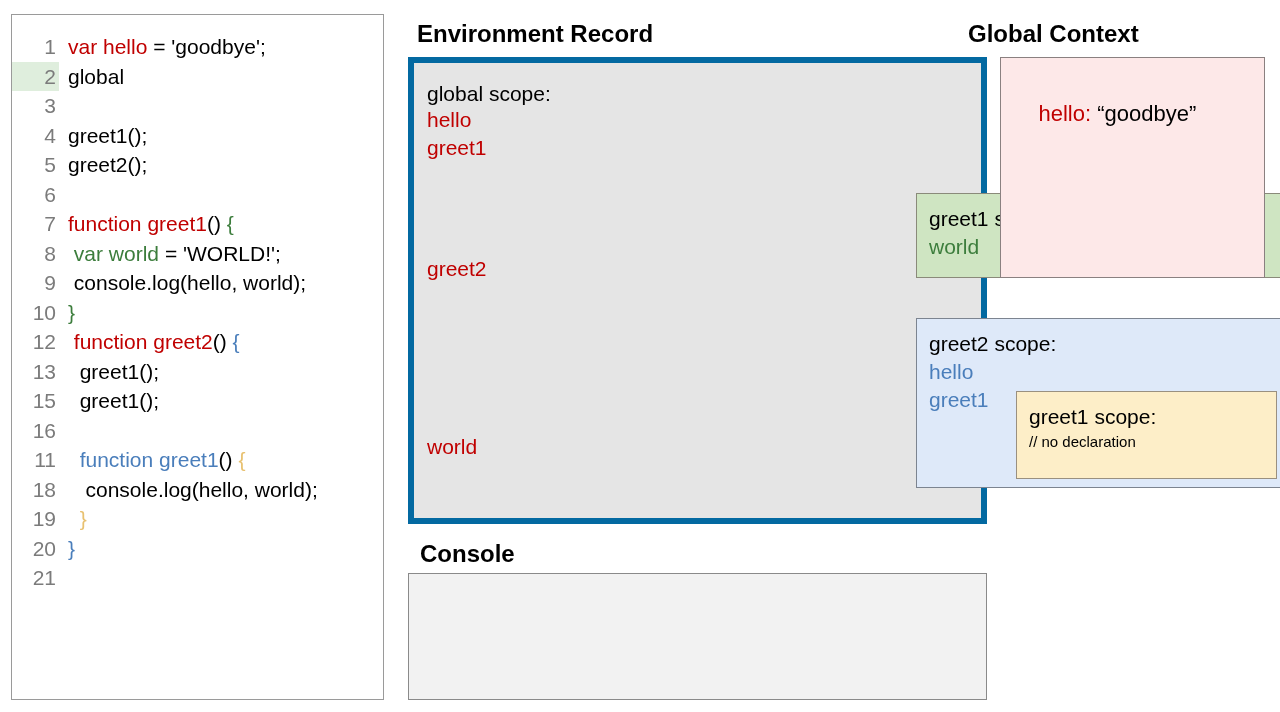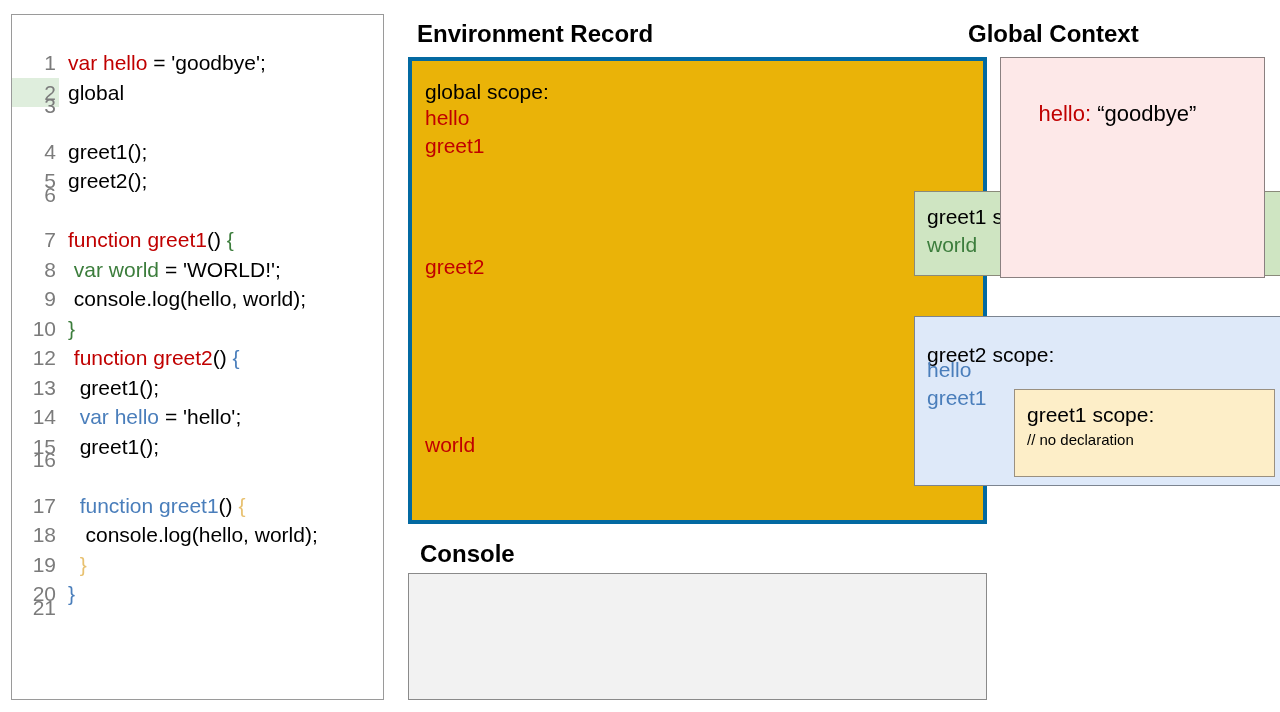--- a/index.html
+++ b/index.html
@@ -49,21 +49,20 @@
     font-size: 21px;
     box-sizing: border-box;
     padding-right: 3px;
   }
   .ln.hl {
     background: #dfeedd;
   }
   .code-text {
     padding-left: 9px;
     color: #000000;
-    margin-top: 16px;
   }
   .tok-red      { color: #c00000; }
   .tok-green    { color: #3c7d3c; }
   .tok-blue     { color: #4a7ebb; }
   .tok-orange   { color: #e8c170; }
   .tok-black    { color: #000000; }
 
   
   .section-heading {
     position: absolute;
@@ -77,22 +76,22 @@
   #console-heading{ left: 420px; top: 540px; }
 
   
   #env-box {
     position: absolute;
     left: 408px;
     top: 57px;
     width: 579px;
     height: 467px;
     box-sizing: border-box;
-    border: 4px solid #0369a1;
-    background: #eab308;
+    border: 6px solid #0369a1;
+    background: #e5e5e5;
   }
   .scope-label {
     position: absolute;
     font-size: 21px;
     line-height: 26px;
     white-space: pre;
   }
   #env-global-scope { left: 13px;  top: 18px;  color: #000000; }
   #env-var-hello    { left: 13px;  top: 44px;  color: #c00000; }
   #env-var-greet1   { left: 13px;  top: 72px;  color: #c00000; }
@@ -117,21 +116,21 @@
   #greet2-box {
     position: absolute;
     left: 502px;
     top: 255px;
     width: 454px;
     height: 170px;
     box-sizing: border-box;
     border: 1px solid #7c8490;
     background: #dee9f9;
   }
-  #greet2-title  { position: absolute; left: 12px; top: 13px; font-size: 21px; color: #000000; white-space: pre; margin-top: 13px; }
+  #greet2-title  { position: absolute; left: 12px; top: 13px; font-size: 21px; color: #000000; white-space: pre; }
   #greet2-hello  { position: absolute; left: 12px; top: 41px; font-size: 21px; color: #4a7ebb; white-space: pre; }
   #greet2-greet1 { position: absolute; left: 12px; top: 69px; font-size: 21px; color: #4a7ebb; white-space: pre; }
 
   
   #inner-greet1-box {
     position: absolute;
     left: 99px;
     top: 72px;
     width: 261px;
     height: 88px;
@@ -193,24 +192,23 @@
       <div class="code-line"><span class="ln">3</span><span class="code-text"></span></div>
       <div class="code-line"><span class="ln">4</span><span class="code-text"><span class="tok-black">greet1();</span></span></div>
       <div class="code-line"><span class="ln">5</span><span class="code-text"><span class="tok-black">greet2();</span></span></div>
       <div class="code-line"><span class="ln">6</span><span class="code-text"></span></div>
       <div class="code-line"><span class="ln">7</span><span class="code-text"><span class="tok-red">function greet1</span><span class="tok-black">() </span><span class="tok-green">{</span></span></div>
       <div class="code-line"><span class="ln">8</span><span class="code-text"><span class="tok-black"> </span><span class="tok-green">var world</span><span class="tok-black"> = 'WORLD!';</span></span></div>
       <div class="code-line"><span class="ln">9</span><span class="code-text"><span class="tok-black"> console.log(hello, world);</span></span></div>
       <div class="code-line"><span class="ln">10</span><span class="code-text"><span class="tok-green">}</span></span></div>
       <div class="code-line"><span class="ln">12</span><span class="code-text"><span class="tok-black"> </span><span class="tok-red">function greet2</span><span class="tok-black">() </span><span class="tok-blue">{</span></span></div>
       <div class="code-line"><span class="ln">13</span><span class="code-text"><span class="tok-black">  greet1();</span></span></div>
-      <div class="code-line"><span class="ln">14</span><span class="code-text"><span class="tok-black">  </span><span class="tok-blue">var hello</span><span class="tok-black"> = 'hello';</span></span></div>
       <div class="code-line"><span class="ln">15</span><span class="code-text"><span class="tok-black">  greet1();</span></span></div>
       <div class="code-line"><span class="ln">16</span><span class="code-text"></span></div>
-      <div class="code-line"><span class="ln">17</span><span class="code-text"><span class="tok-black">  </span><span class="tok-blue">function greet1</span><span class="tok-black">() </span><span class="tok-orange">{</span></span></div>
+      <div class="code-line"><span class="ln">11</span><span class="code-text"><span class="tok-black">  </span><span class="tok-blue">function greet1</span><span class="tok-black">() </span><span class="tok-orange">{</span></span></div>
       <div class="code-line"><span class="ln">18</span><span class="code-text"><span class="tok-black">   console.log(hello, world);</span></span></div>
       <div class="code-line"><span class="ln">19</span><span class="code-text"><span class="tok-black">  </span><span class="tok-orange">}</span></span></div>
       <div class="code-line"><span class="ln">20</span><span class="code-text"><span class="tok-blue">}</span></span></div>
       <div class="code-line"><span class="ln">21</span><span class="code-text"></span></div>
     </div>
 </div>
 
 <div class="section-heading" id="env-heading">Environment Record</div>
 
 <div id="env-box">

